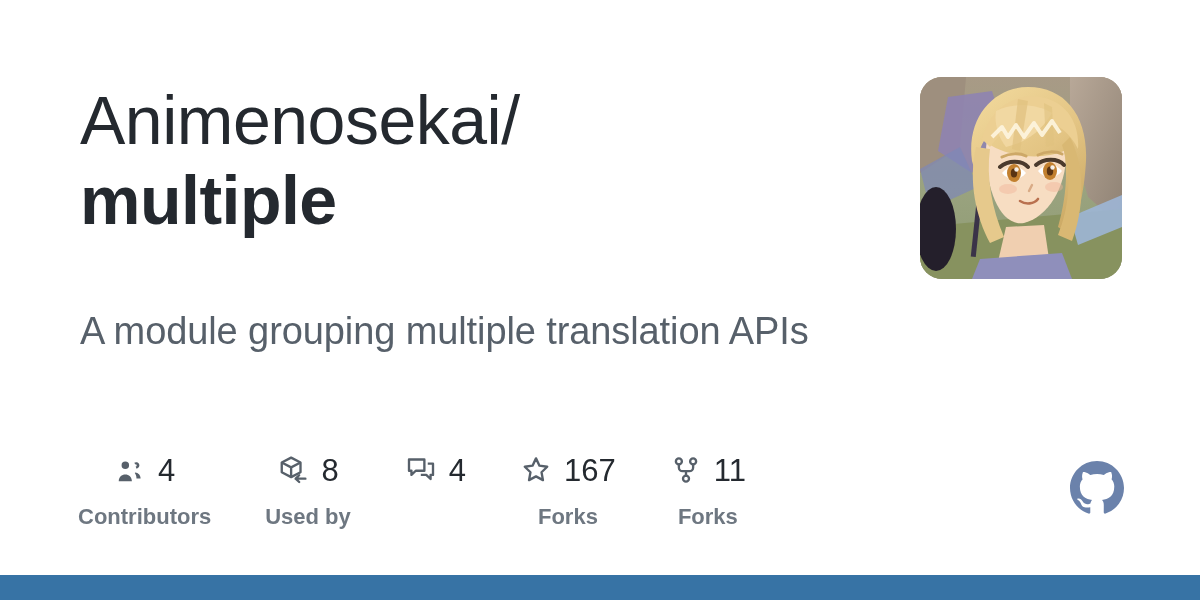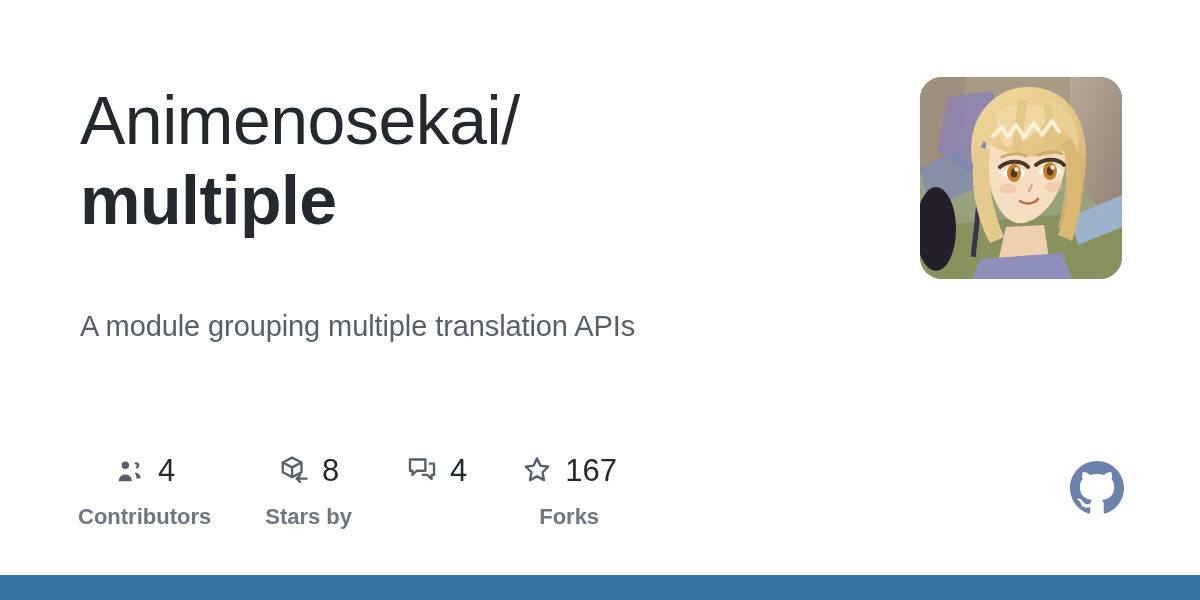--- a/index.html
+++ b/index.html
@@ -45,21 +45,21 @@
   .repo-name {
     display: block;
     font-weight: 700;
     margin-top: 12px;
   }
 
   .repo-description {
     position: absolute;
     left: 80px;
     top: 310px;
-    font-size: 29px;
+    font-size: 38px;
     color: #57606a;
     font-weight: 400;
     letter-spacing: -0.1px;
     white-space: nowrap;
   }
 
   
   .avatar {
     position: absolute;
     left: 920px;
@@ -244,21 +244,21 @@
       <div class="stat-top">
         <span class="stat-icon">
           <svg width="30" height="30" viewBox="0 0 16 16" fill="none" stroke="currentColor" stroke-width="1.25" aria-hidden="true">
             <path d="M7 1.4 12 4v5.2L7 11.8 2 9.2V4Z" stroke-linejoin="round"></path>
             <path d="M2 4l5 2.6L12 4M7 6.6v5.2" stroke-linejoin="round"></path>
             <path d="M14.6 12.6H9.4M11.3 10.8l-1.9 1.8 1.9 1.8" stroke-linecap="round" stroke-linejoin="round"></path>
           </svg>
         </span>
         <span class="stat-value">8</span>
       </div>
-      <div class="stat-label">Stars by</div>
+      <div class="stat-label">Used by</div>
     </div>
 
     <div class="stat">
       <div class="stat-top">
         <span class="stat-icon">
           <svg width="30" height="30" viewBox="0 0 16 16" fill="none" stroke="currentColor" stroke-width="1.25" aria-hidden="true">
             <path d="M1.6 2.4h8.2v6H5.2L2.9 10.6V8.4H1.6Z" stroke-linejoin="round"></path>
             <path d="M11.6 4.6h2.8v6h-1.3v2.2l-2.3-2.2H7.9" stroke-linejoin="round"></path>
           </svg>
         </span>
@@ -271,20 +271,34 @@
         <span class="stat-icon">
           <svg width="30" height="30" viewBox="0 0 16 16" fill="none" stroke="currentColor" stroke-width="1.25" aria-hidden="true">
             <path d="M8 1.8l1.85 3.9 4.15.55-3.05 2.95.76 4.2L8 11.4l-3.71 2 .76-4.2L2 6.25l4.15-.55Z" stroke-linejoin="round"></path>
           </svg>
         </span>
         <span class="stat-value">167</span>
       </div>
       <div class="stat-label">Forks</div>
     </div>
 
+    <div class="stat">
+      <div class="stat-top">
+        <span class="stat-icon">
+          <svg width="30" height="30" viewBox="0 0 16 16" fill="none" stroke="currentColor" stroke-width="1.25" aria-hidden="true">
+            <circle cx="4.2" cy="3.4" r="1.6"></circle>
+            <circle cx="11.8" cy="3.4" r="1.6"></circle>
+            <circle cx="8" cy="12.6" r="1.6"></circle>
+            <path d="M4.2 5v1.6c0 1.2.9 2 2 2h3.6c1.1 0 2-.8 2-2V5M8 8.6V11" stroke-linecap="round" stroke-linejoin="round"></path>
+          </svg>
+        </span>
+        <span class="stat-value">11</span>
+      </div>
+      <div class="stat-label">Forks</div>
+    </div>
 
   </div>
 
   <div class="gh-mark">
     <svg viewBox="0 0 16 16" fill="currentColor" aria-hidden="true">
       <path d="M8 0C3.58 0 0 3.58 0 8c0 3.54 2.29 6.53 5.47 7.59.4.07.55-.17.55-.38 0-.19-.01-.82-.01-1.49-2.01.37-2.53-.49-2.69-.94-.09-.23-.48-.94-.82-1.13-.28-.15-.68-.52-.01-.53.63-.01 1.08.58 1.23.82.72 1.21 1.87.87 2.33.66.07-.52.28-.87.51-1.07-1.78-.2-3.64-.89-3.64-3.95 0-.87.31-1.59.82-2.15-.08-.2-.36-1.02.08-2.12 0 0 .67-.21 2.2.82a7.42 7.42 0 0 1 2-.27c.68 0 1.36.09 2 .27 1.53-1.04 2.2-.82 2.2-.82.44 1.1.16 1.92.08 2.12.51.56.82 1.27.82 2.15 0 3.07-1.87 3.75-3.65 3.95.29.25.54.73.54 1.48 0 1.07-.01 1.93-.01 2.2 0 .21.15.46.55.38A8.013 8.013 0 0 0 16 8c0-4.42-3.58-8-8-8Z"></path>
     </svg>
   </div>
 
   <div class="accent-bar"></div>

